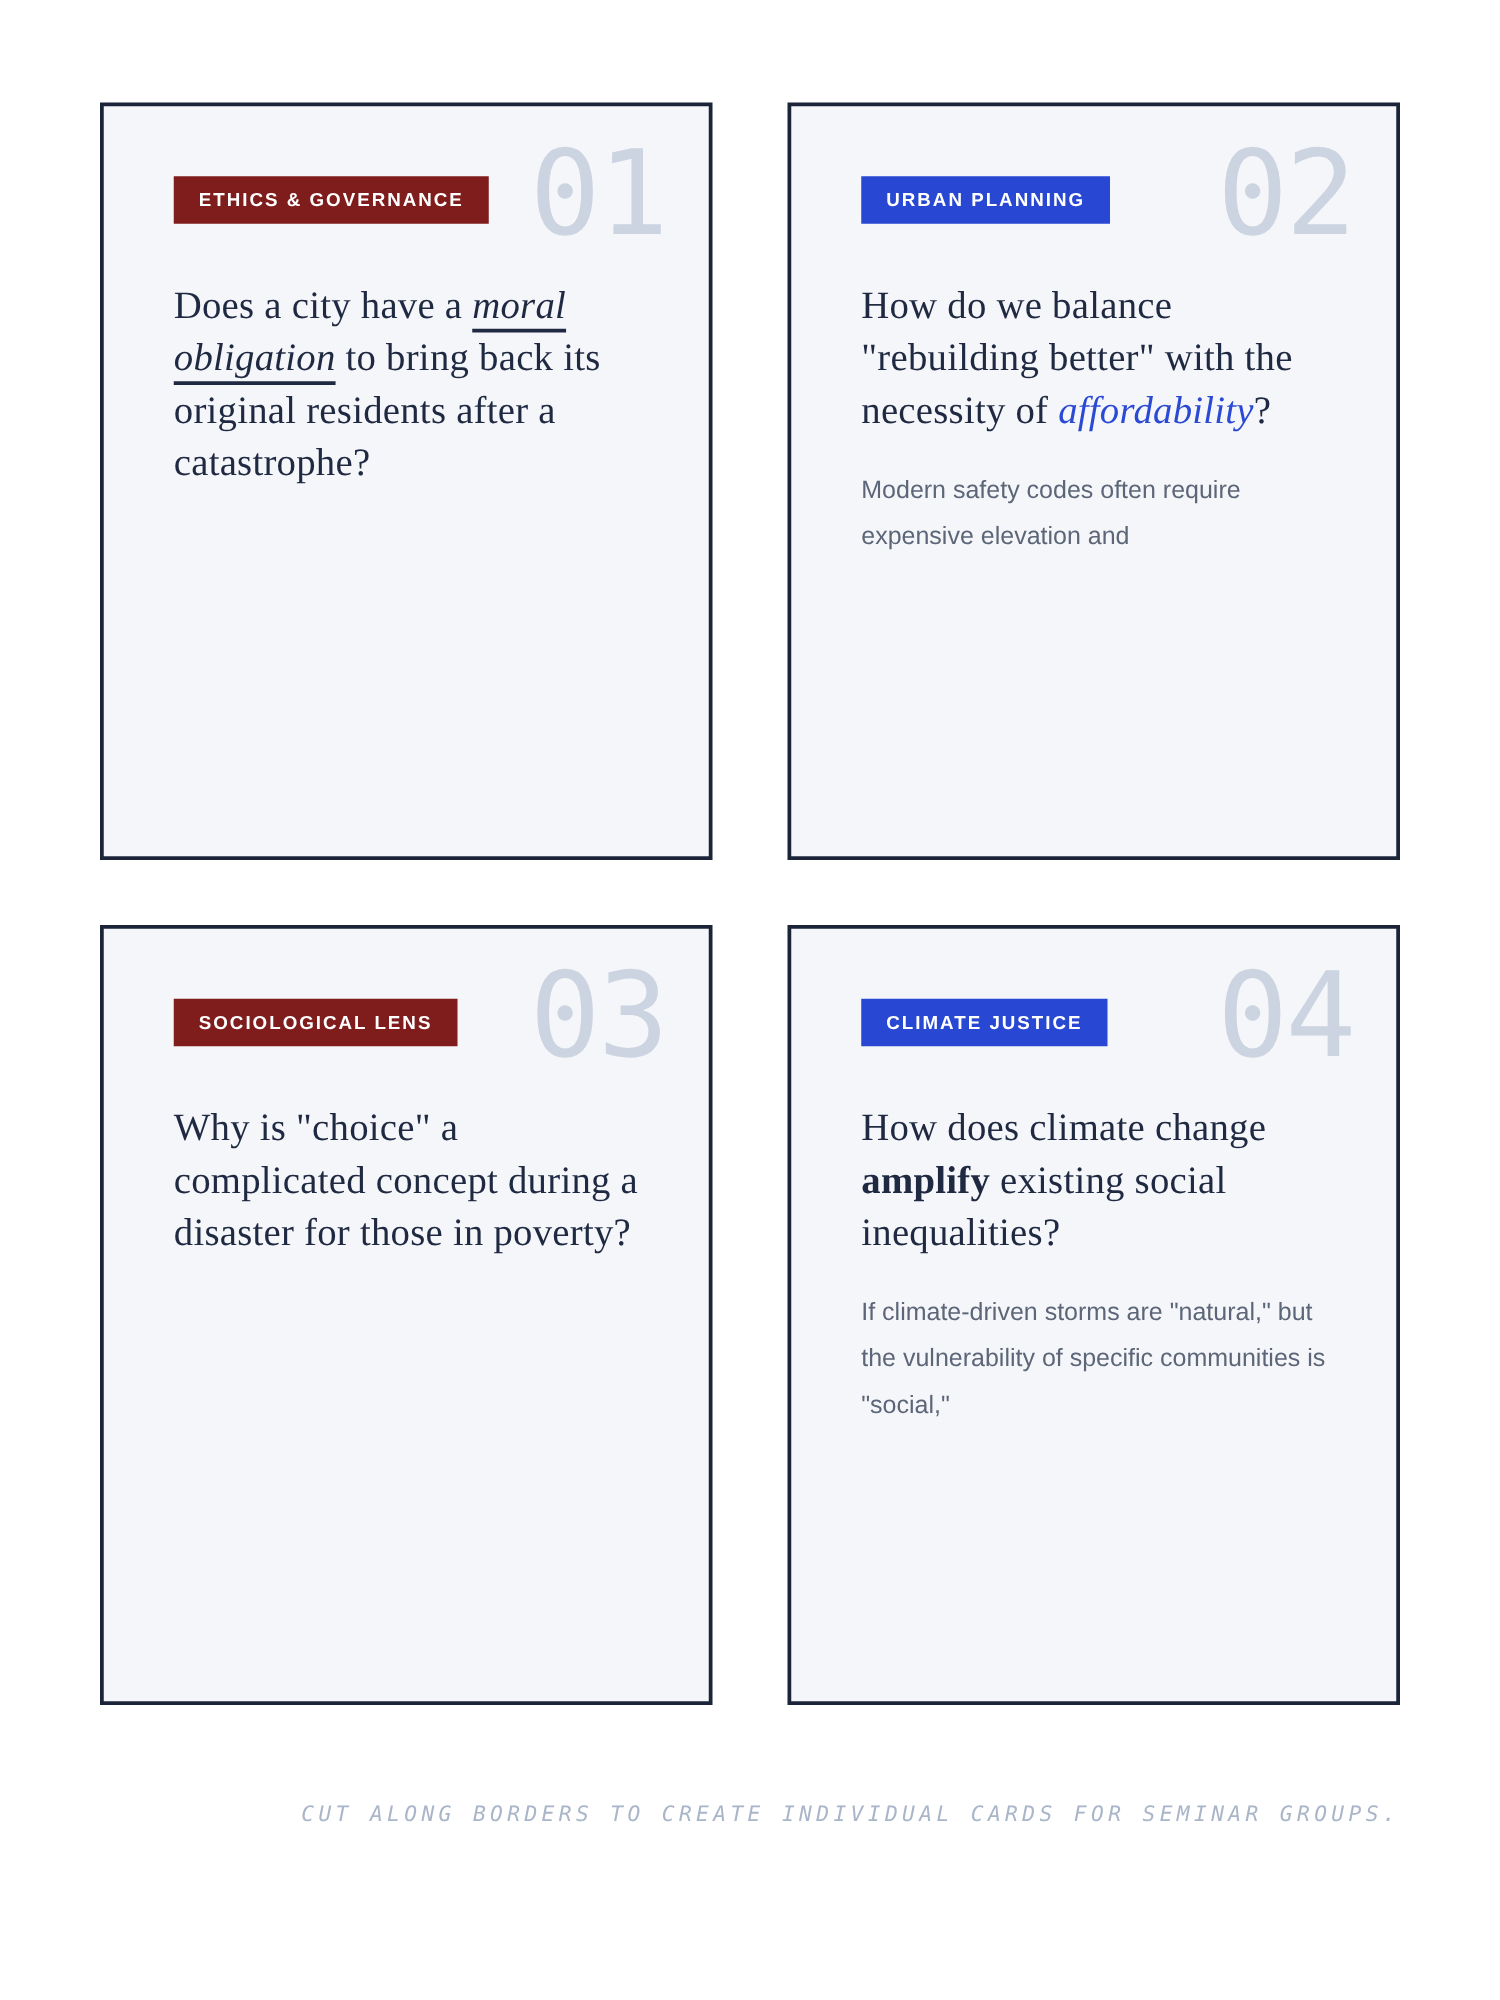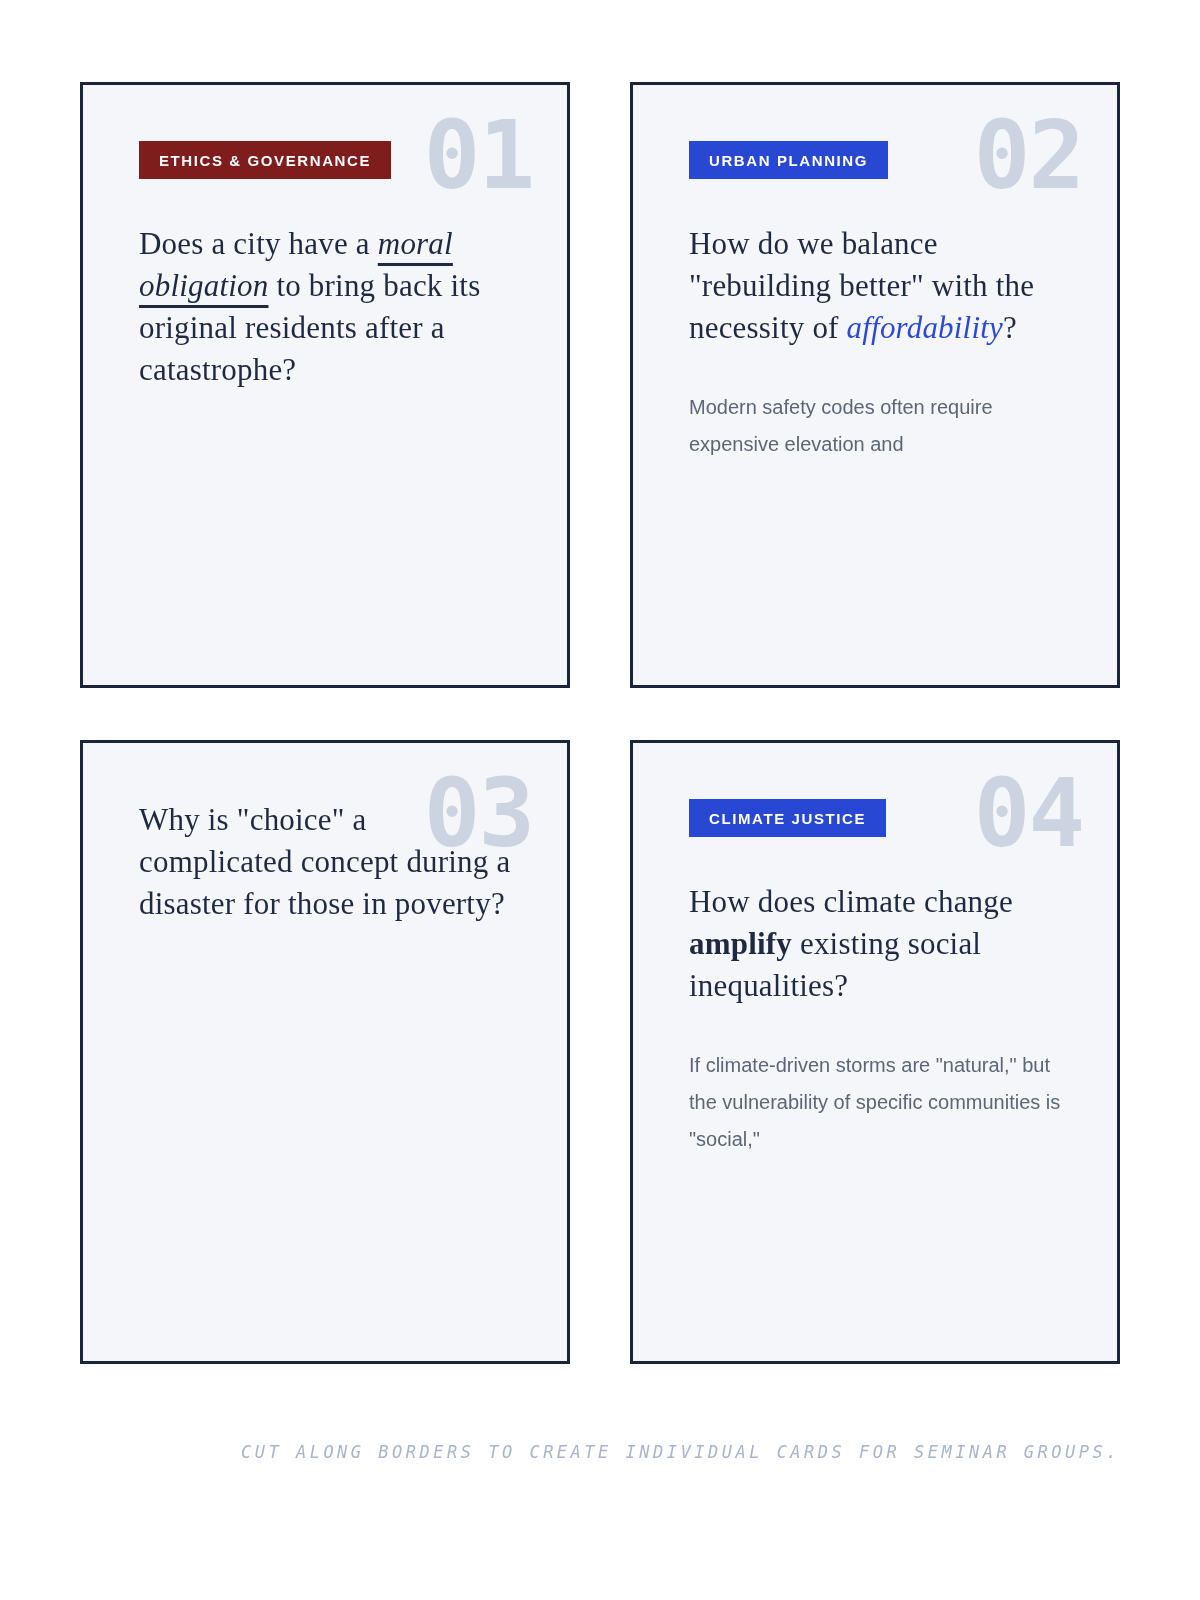--- a/index.html
+++ b/index.html
@@ -25,21 +25,21 @@
   }
   .card.h1 { height: 606px; }
   .card.h2 { height: 624px; }
   .big-number {
     position: absolute;
     top: 24px;
     right: 34px;
     font-family: "DejaVu Sans Mono", monospace;
     font-size: 94px;
     line-height: 1;
-    font-weight: 700;
+    font-weight: 400;
     color: #ccd4e1;
     z-index: 1;
     letter-spacing: -2px;
   }
   .badge {
     position: relative;
     z-index: 2;
     display: inline-block;
     color: #ffffff;
     font-size: 15px;
@@ -67,21 +67,21 @@
     text-decoration-thickness: 3px;
     text-underline-offset: 9px;
     text-decoration-color: #1f2942;
   }
   .question .em-blue {
     font-style: italic;
     color: #2b4ad4;
   }
   .question .em-bold { font-weight: 700; }
   .body-text {
-    margin-top: 40px;
+    margin-top: 25px;
     font-size: 20px;
     line-height: 1.85;
     color: #5c6678;
   }
   .footer-note {
     margin-top: 78px;
     text-align: right;
     font-family: "DejaVu Sans Mono", monospace;
     font-style: italic;
     font-size: 17px;
@@ -103,20 +103,21 @@
 
     <div class="card h1">
       <div class="big-number">02</div>
       <div class="badge blue">URBAN PLANNING</div>
       <div class="question"><span>How do we balance "rebuilding better" with the necessity of </span><em class="em-blue">affordability</em><span>?</span></div>
       <div class="body-text">Modern safety codes often require expensive elevation and</div>
     </div>
 
     <div class="card h2">
       <div class="big-number">03</div>
+      <div class="badge navy">SOCIOLOGICAL LENS</div>
       <div class="question"><span>Why is "choice" a complicated concept during a disaster for those in poverty?</span></div>
     </div>
 
     <div class="card h2">
       <div class="big-number">04</div>
       <div class="badge blue">CLIMATE JUSTICE</div>
       <div class="question"><span>How does climate change </span><em class="em-bold" style="font-style:normal;">amplify</em><span> existing social inequalities?</span></div>
       <div class="body-text">If climate-driven storms are "natural," but the vulnerability of specific communities is "social,"</div>
     </div>
 

